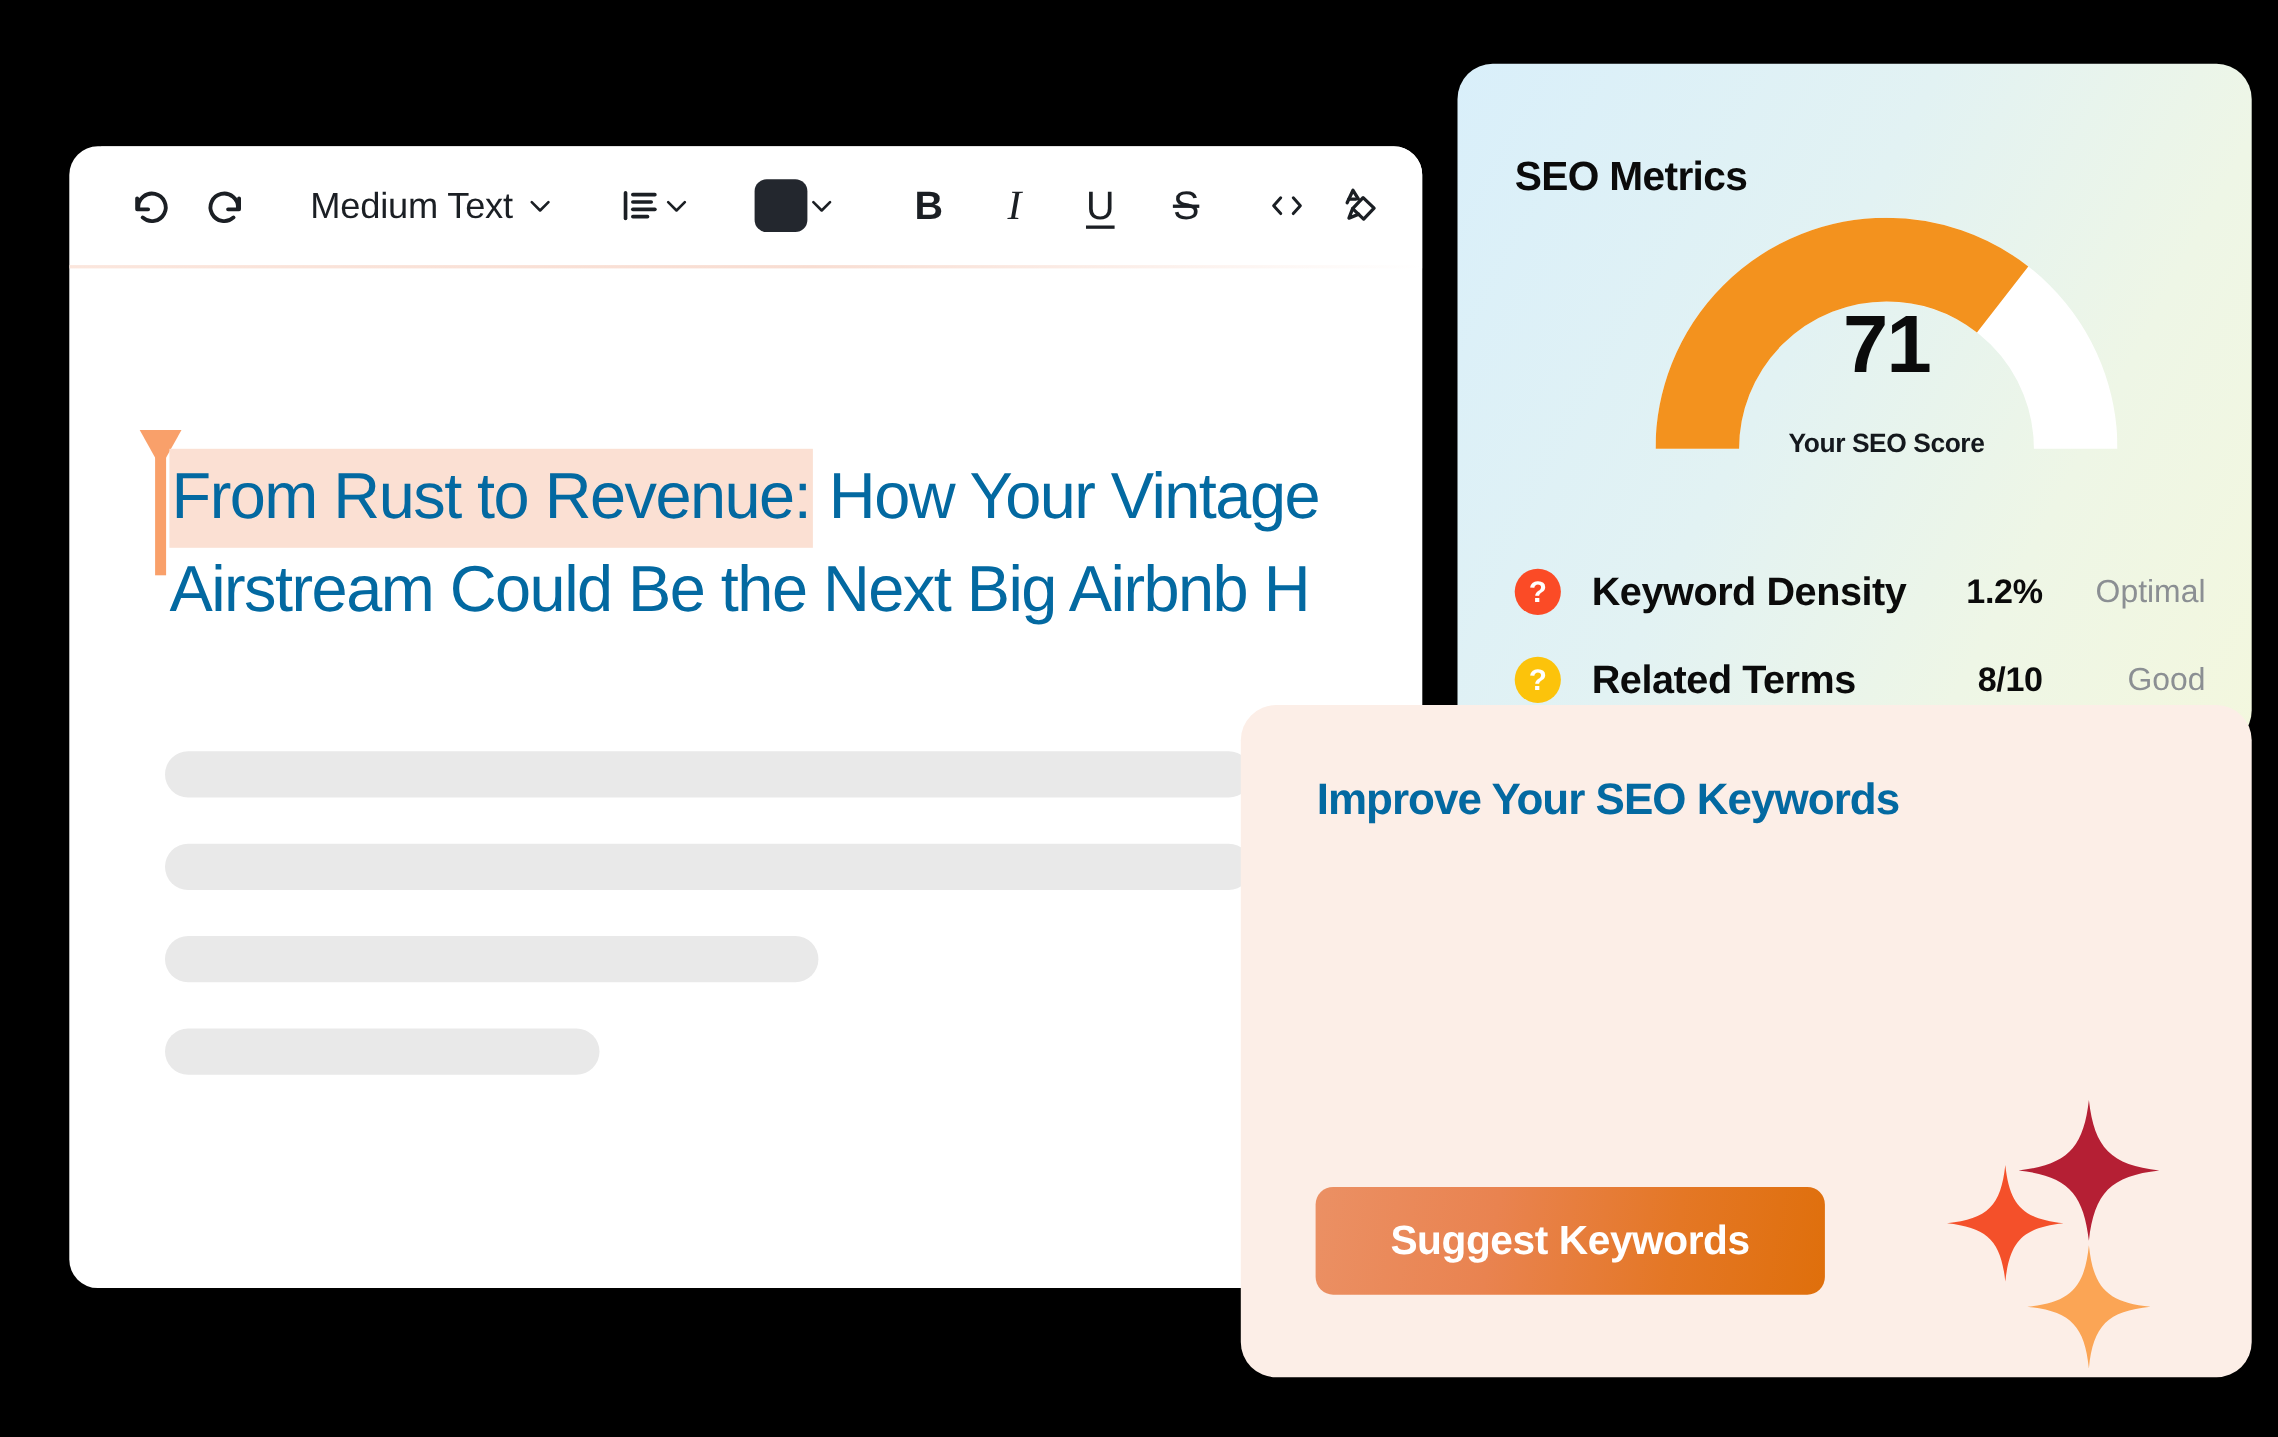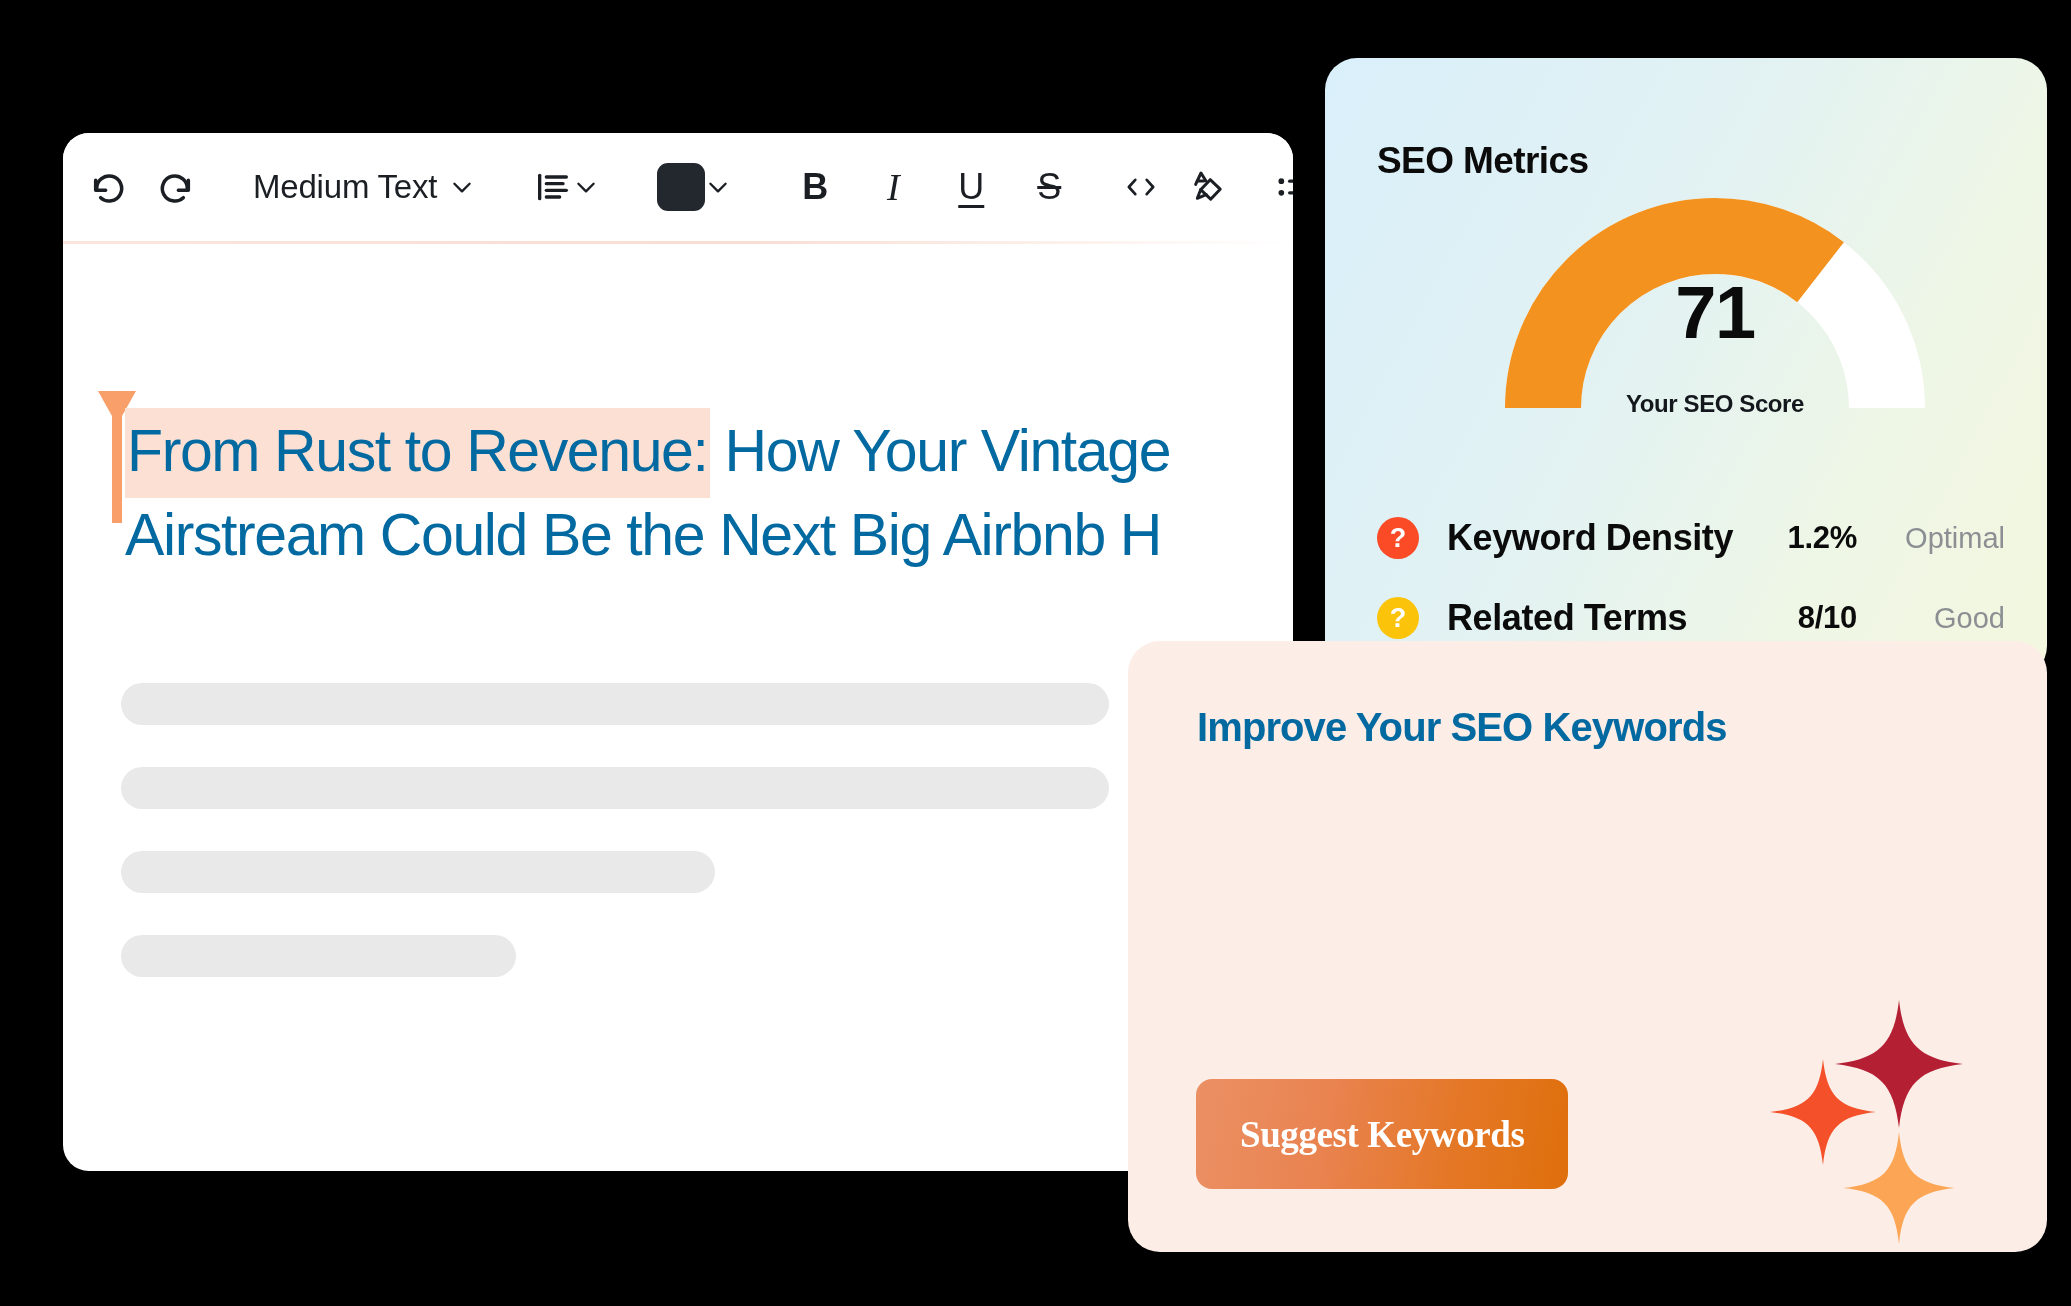--- a/index.html
+++ b/index.html
@@ -22,20 +22,21 @@
   
   #editor-window {
     position: absolute;
     left: 63px;
     top: 133px;
     width: 1230px;
     height: 1038px;
     background: #ffffff;
     border-radius: 26px;
     overflow: hidden;
+    padding-left: 29px;
   }
 
   #editor-toolbar {
     position: relative;
     height: 108px;
     width: 100%;
     background: #ffffff;
     display: flex;
     align-items: center;
     padding-left: 26px;
@@ -292,30 +293,30 @@
     line-height: 64px;
     font-weight: 400;
     color: #1b1b1b;
     letter-spacing: -0.2px;
   }
 
   #suggest-btn {
     position: absolute;
     left: 68px;
     top: 438px;
-    height: 110px;
-    padding: 0 44px;
+    height: 98px;
+    padding: 0 68px;
     border: none;
     border-radius: 16px;
     background: linear-gradient(100deg, #eb9064 0%, #e98350 35%, #e47725 70%, #df6f0b 100%);
     color: #ffffff;
     font-size: 37px;
     font-weight: 700;
     letter-spacing: -0.4px;
-    font-family: Liberation Serif, serif;
+    font-family: Liberation Sans, sans-serif;
     display: flex;
     align-items: center;
     justify-content: center;
     cursor: pointer;
   }
 
   #sparkles {
     position: absolute;
     right: 6px;
     bottom: 0px;

